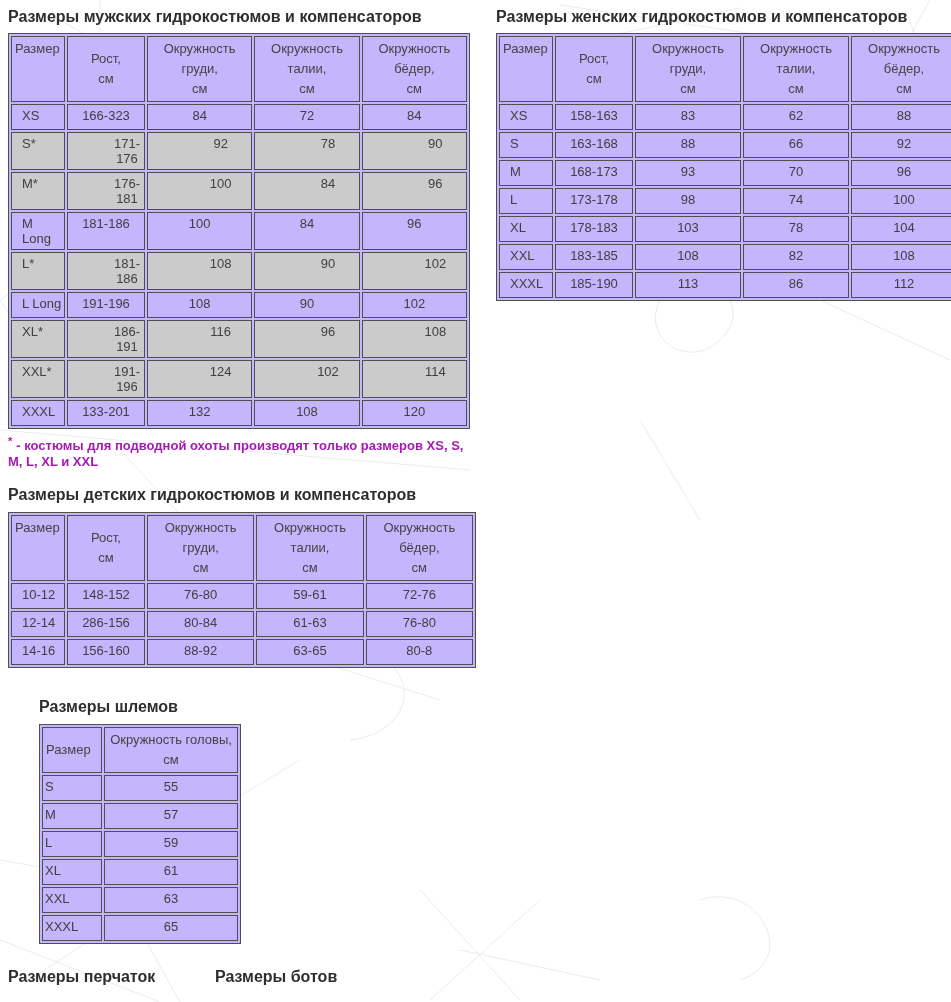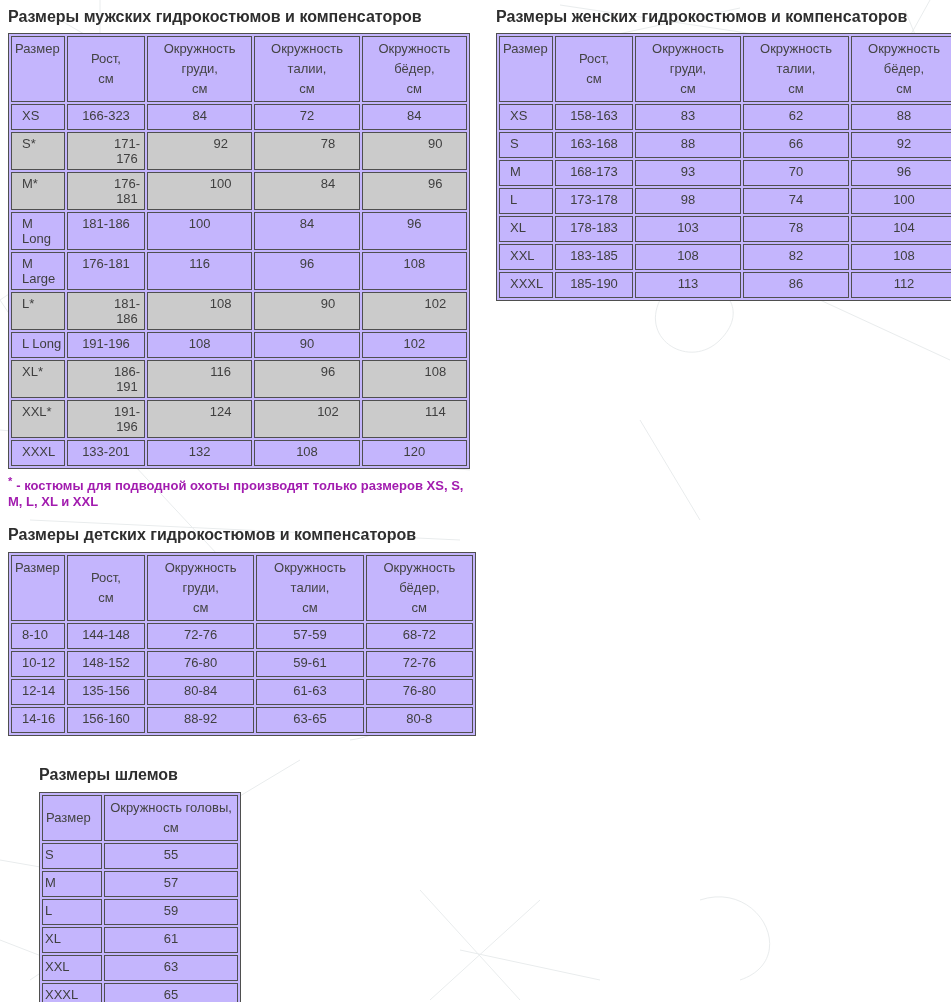--- a/index.html
+++ b/index.html
@@ -168,27 +168,20 @@
               <td>84</td>
               <td>96</td>
             </tr>
             <tr>
               <td>M Long</td>
               <td>181-186</td>
               <td>100</td>
               <td>84</td>
               <td>96</td>
             </tr>
-            <tr>
-              <td>M Large</td>
-              <td>176-181</td>
-              <td>116</td>
-              <td>96</td>
-              <td>108</td>
-            </tr>
             <tr class="hl">
               <td>L*</td>
               <td>181-186</td>
               <td>108</td>
               <td>90</td>
               <td>102</td>
             </tr>
             <tr>
               <td>L Long</td>
               <td>191-196</td>
@@ -305,36 +298,29 @@
             <th>Окружность груди,
 см</th>
             <th>Окружность талии,
 см</th>
             <th>Окружность бёдер,
 см</th>
           </tr>
         </thead>
         <tbody>
           <tr>
-            <td>8-10</td>
-            <td>144-148</td>
-            <td>72-76</td>
-            <td>57-59</td>
-            <td>68-72</td>
-          </tr>
-          <tr>
             <td>10-12</td>
             <td>148-152</td>
             <td>76-80</td>
             <td>59-61</td>
             <td>72-76</td>
           </tr>
           <tr>
             <td>12-14</td>
-            <td>135-156</td>
+            <td>286-156</td>
             <td>80-84</td>
             <td>61-63</td>
             <td>76-80</td>
           </tr>
           <tr>
             <td>14-16</td>
             <td>156-160</td>
             <td>88-92</td>
             <td>63-65</td>
             <td>80-8</td>

